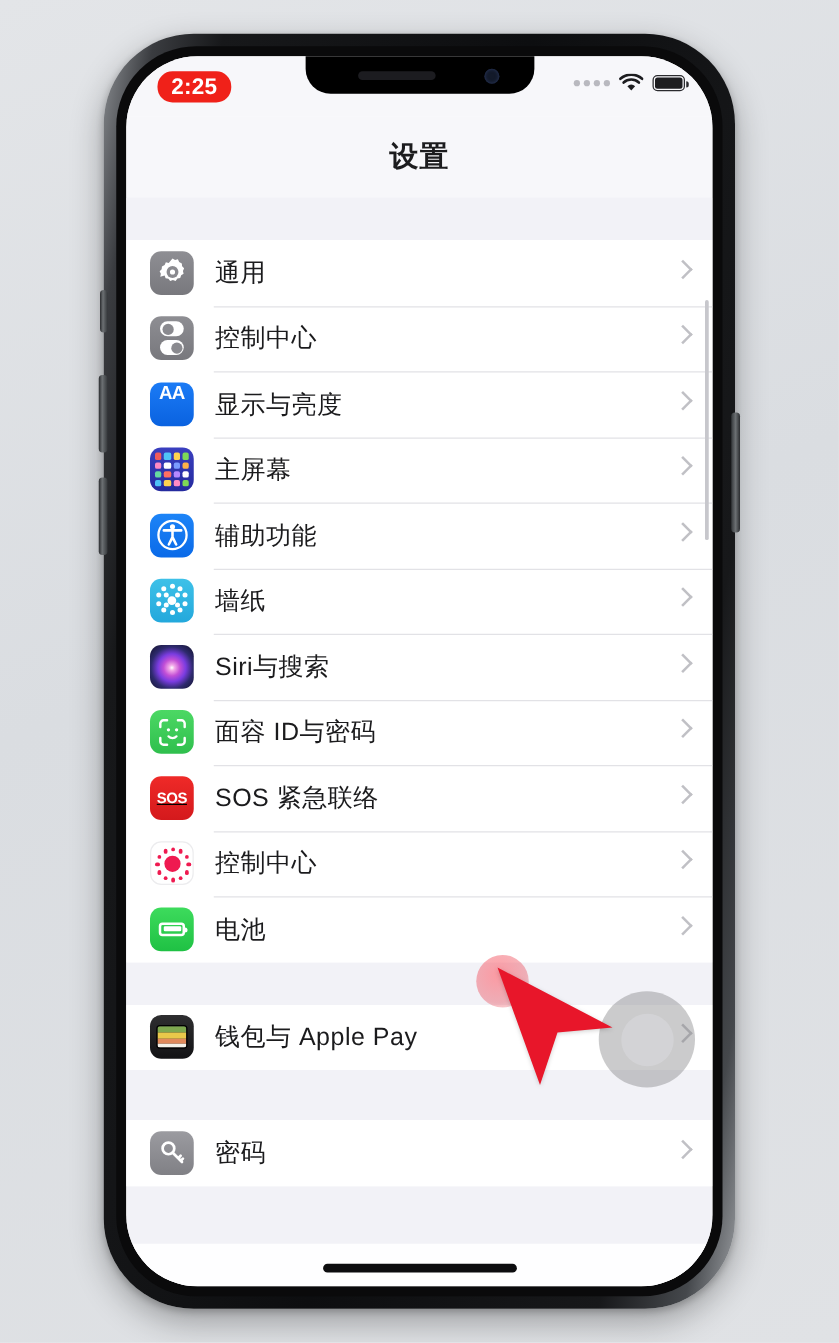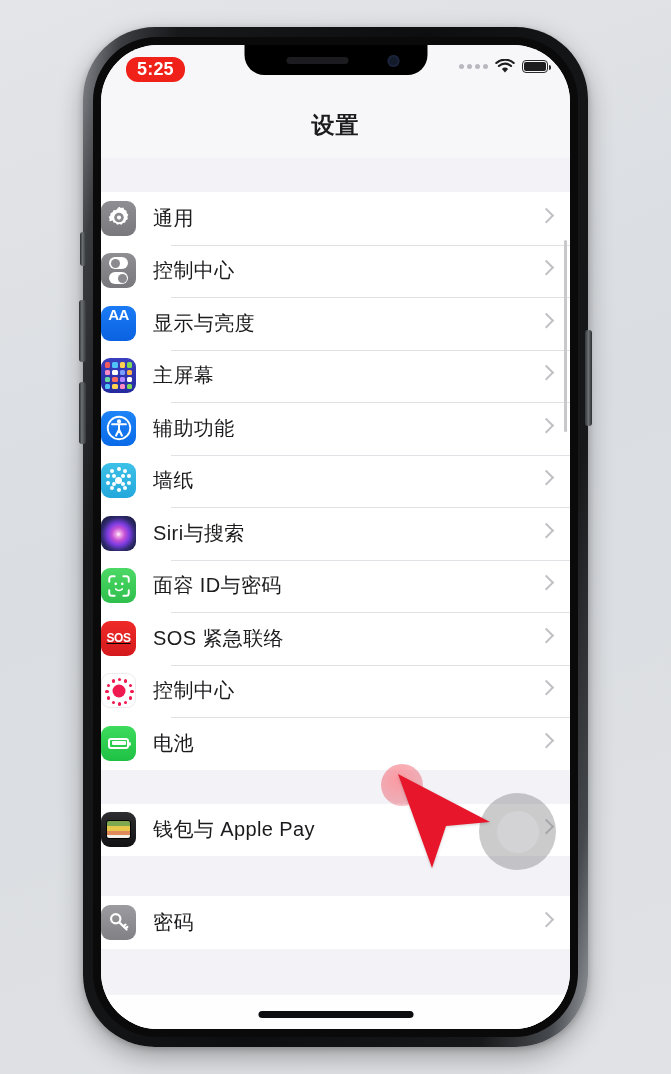--- a/index.html
+++ b/index.html
@@ -133,20 +133,21 @@
     width: 469px; height: 871px;
     background: #f2f2f7;
     overflow: hidden;
   }
   .group-gap { height: 34px; background: #f2f2f7; }
   .group { background: #ffffff; }
   .row {
     position: relative;
     display: flex; align-items: center;
     height: 52.5px;
+    padding-left: 19px;
     background: #ffffff;
   }
   .row + .row::before {
     content: "";
     position: absolute; left: 70px; right: 0; top: 0;
     height: 1px; background: #e2e2e6;
   }
   .row .icon-box {
     width: 35px; height: 35px; border-radius: 9px;
     flex: 0 0 35px;
@@ -300,21 +301,21 @@
   <div class="side-btn btn-power"></div>
 
   <div class="screen">
 
     <div class="notch">
       <div class="speaker"></div>
       <div class="camera"></div>
     </div>
 
     <div class="statusbar">
-      <div class="time-pill">5:25</div>
+      <div class="time-pill">2:25</div>
       <div class="status-right">
         <span class="sig-dots">
           <i></i>
             <i></i>
             <i></i>
             <i></i>
         </span>
         <svg class="wifi-ic" viewBox="0 0 20 15">
           <path d="M10 13.4 L6.9 9.9 a4.6 4.6 0 0 1 6.2 0 Z" fill="#1d1d20"></path>
           <path d="M3.9 7.0 a9 9 0 0 1 12.2 0" stroke="#1d1d20" stroke-width="2.1" fill="none" stroke-linecap="round"></path>

